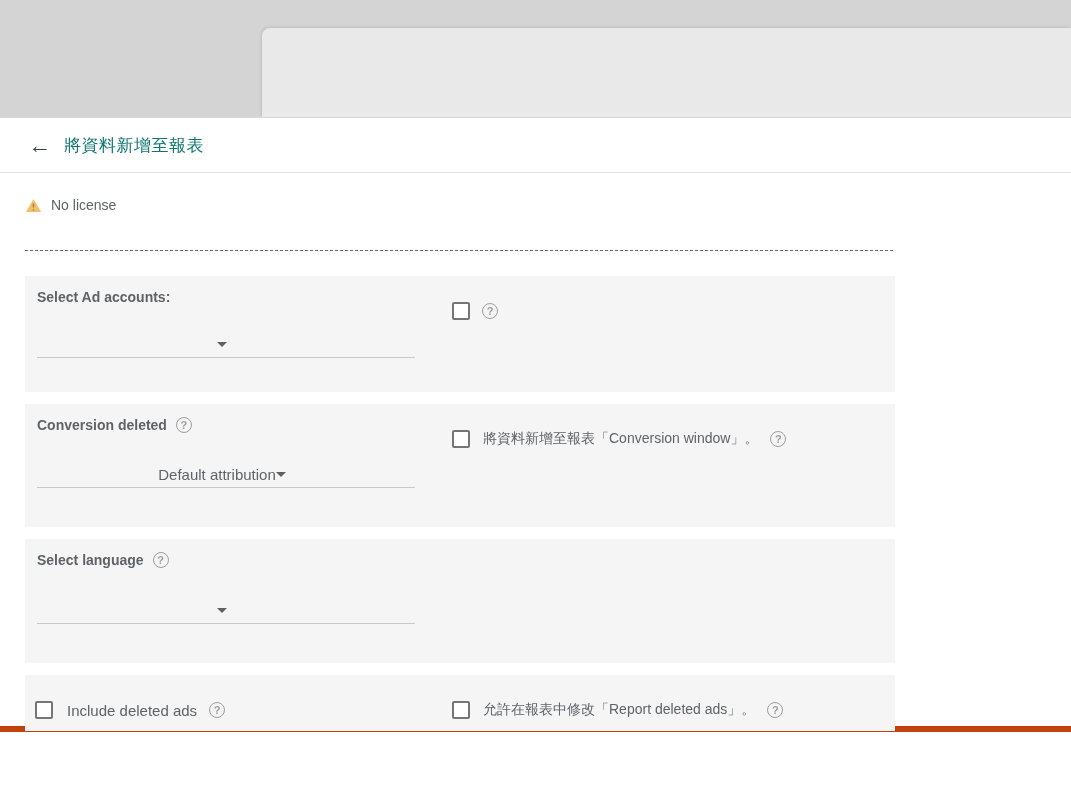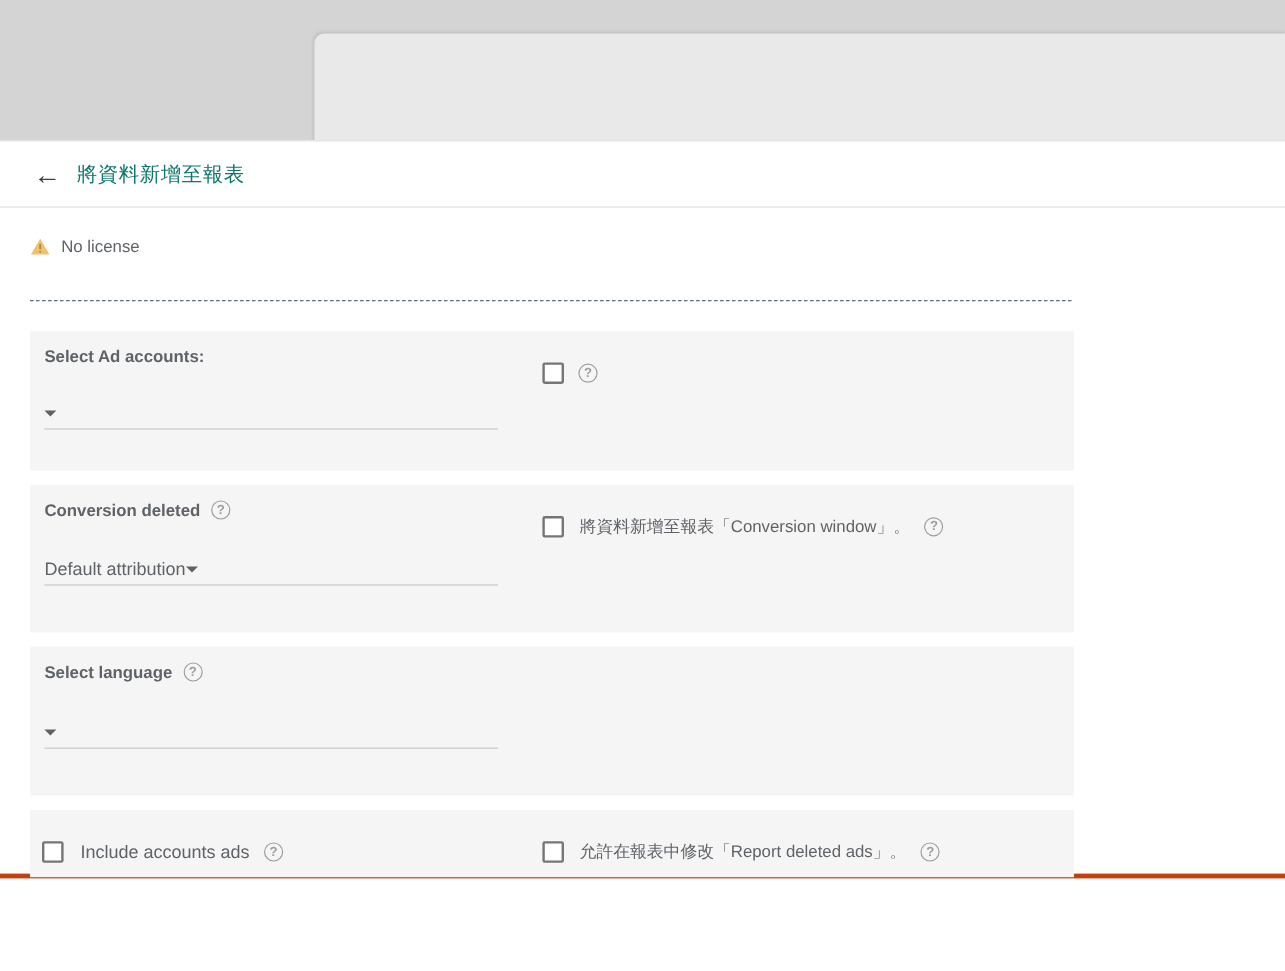--- a/index.html
+++ b/index.html
@@ -36,41 +36,41 @@
   }
   .back-arrow {
     width:36px; font-size:23px; color:#3c4043; cursor:pointer; line-height:1;
     user-select:none;
   }
   .dialog-title { font-size:17px; font-weight:400; color:#0f766e; letter-spacing:0.5px; }
 
   
   .content {
     position:absolute; top:56px; left:0; right:0; height:558px;
-    border-bottom:4px solid #c2410c; padding-left:25px;
+    border-bottom:6px solid #c2410c; padding-left:25px;
   }
 
   .warning-row { margin-top:21px; height:20px; display:flex; align-items:center; gap:9px; }
   .warn-text { font-size:14px; color:#5f6368; }
 
   .dashed-divider { margin-top:35px; width:868px; height:0; border-top:1px dashed #5f6b76; }
 
   .card { position:relative; width:870px; background:#f5f5f5; }
   .card-1 { margin-top:25px; height:116px; }
   .card-2 { margin-top:12px; height:123px; }
   .card-3 { margin-top:12px; height:124px; }
   .card-4 { margin-top:12px; height:56px; overflow:hidden; }
 
   .card-label-row { position:absolute; top:13px; left:12px; display:flex; align-items:flex-end; gap:9px; }
   .card-label { font-size:14px; font-weight:700; color:#5f6368; }
 
   .dropdown {
     position:absolute; left:12px; width:378px; height:26px;
     border-bottom:1px solid #c9c9c9;
-    display:flex; align-items:center; justify-content:flex-start;
+    display:flex; align-items:center; justify-content:center;
     padding-right:8px; cursor:pointer;
   }
   .card-1 .dropdown { top:56px; }
   .card-2 .dropdown { top:58px; }
   .card-3 .dropdown { top:59px; }
   .dropdown-value { font-size:15px; color:#5f6368; }
   .dropdown-arrow {
     width:0; height:0;
     border-left:5px solid transparent; border-right:5px solid transparent;
     border-top:5px solid #616161;
@@ -166,21 +166,21 @@
       </div>
       <div class="dropdown">
         <span class="dropdown-value"></span>
         <span class="dropdown-arrow"></span>
       </div>
     </section>
 
     <section class="card card-4">
       <div class="card4-left">
         <span class="checkbox"></span>
-        <span class="checkbox-label-en">Include accounts ads</span>
+        <span class="checkbox-label-en">Include deleted ads</span>
         <span class="help-icon">?</span>
       </div>
       <div class="card-right">
         <span class="checkbox"></span>
         <span class="checkbox-label">允許在報表中修改「Report deleted ads」。</span>
         <span class="help-icon">?</span>
       </div>
     </section>
 
   </div>

